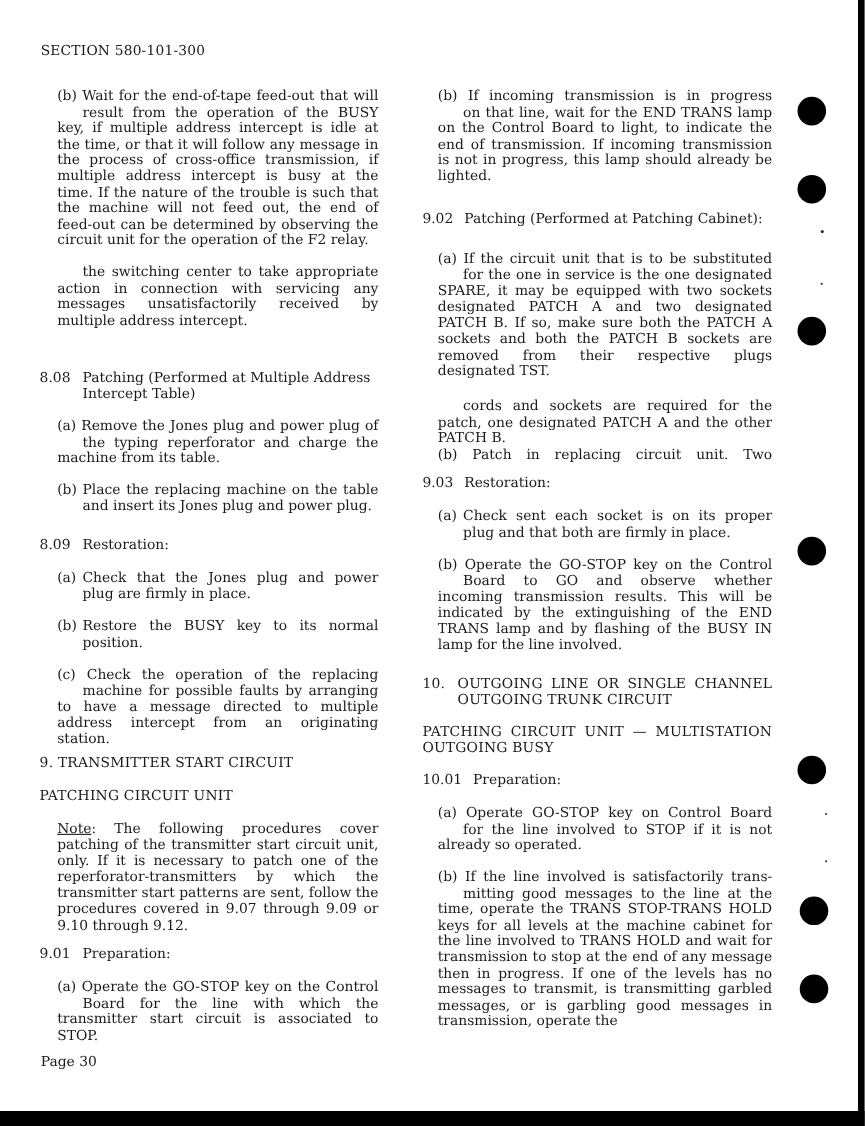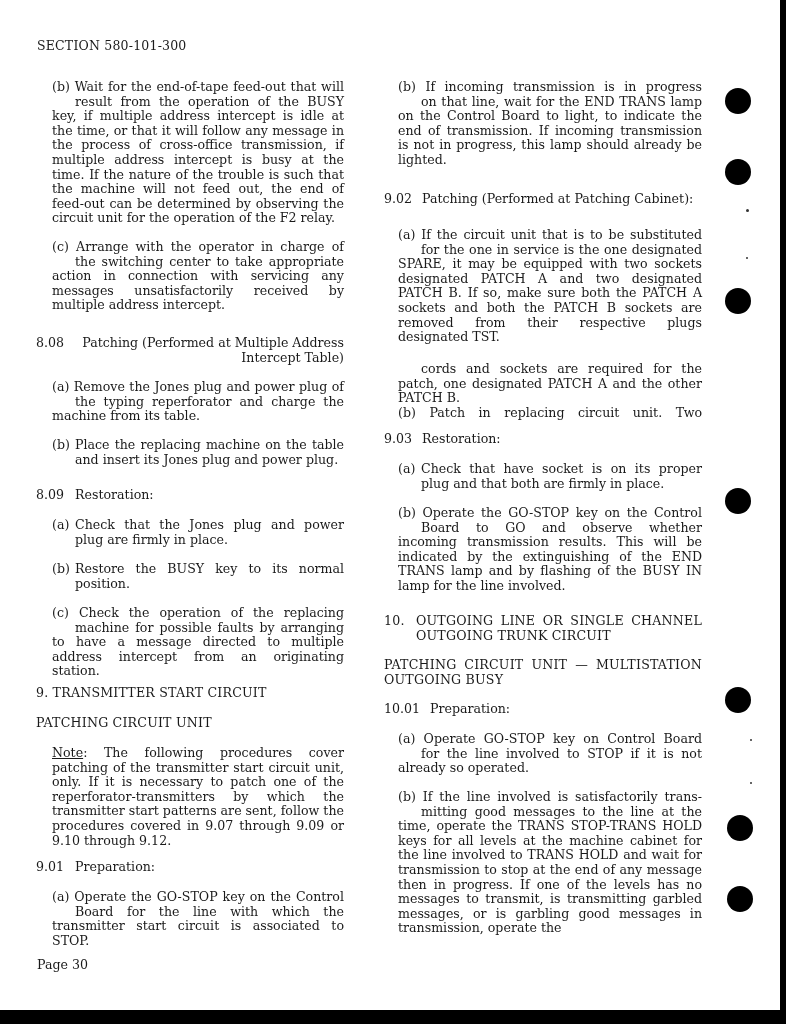--- a/index.html
+++ b/index.html
@@ -27,27 +27,26 @@
 <div class="page">
   <div class="hdr">SECTION 580-101-300</div>
 
   <div class="col left">
     <div class="blk" style="top:0;width:292px">
       <div style="text-align:justify;text-align-last:justify"><span>(b)</span> <span>Wait for the end-of-tape feed-out that will</span></div>
       <div style="text-indent:23px">result from the operation of the BUSY key, if multiple address intercept is idle at the time, or that it will follow any message in the process of cross-office transmission, if multiple address intercept is busy at the time. If the nature of the trouble is such that the machine will not feed out, the end of feed-out can be determined by observing the circuit unit for the operation of the F2 relay.</div>
     </div>
 
     <div class="blk" style="top:160px;width:292px">
-      <div style="text-align-last:justify"><span>(c)</span> <span>Arrange with the operator in charge of</span></div>
       <div style="text-indent:23px">the switching center to take appropriate action in connection with servicing any messages unsatisfactorily received by multiple address intercept.</div>
     </div>
 
     <div class="blk" style="top:256px;left:-16px;width:308px">
       <span class="num">8.08</span>
-      <div style="padding-left:39px;text-align:right">Patching (Performed at Multiple Address Intercept Table)</div>
+      <div style="padding-left:39px;text-align:left">Patching (Performed at Multiple Address Intercept Table)</div>
     </div>
 
     <div class="blk" style="top:300px;width:292px">
       <div style="text-align-last:justify"><span>(a)</span> <span>Remove the Jones plug and power plug of</span></div>
       <div style="text-indent:23px">the typing reperforator and charge the machine from its table.</div>
     </div>
 
     <div class="blk hang" style="top:358px;width:292px;padding-left:23px;width:269px">
       <span style="display:inline-block;width:23px;text-indent:0">(b)</span><span>Place the replacing machine on the table and insert its Jones plug and power plug.</span>
     </div>
@@ -108,21 +107,21 @@
       <div style="text-indent:23px">cords and sockets are required for the patch, one designated PATCH A and the other PATCH B.</div>
       <div style="text-align-last:justify"><span>(b)</span> <span>Patch in replacing circuit unit. Two</span></div>
     </div>
 
     <div class="blk" style="top:352px;left:0;width:318px">
       <span class="num">9.03</span>
       <div style="padding-left:38px">Restoration:</div>
     </div>
 
     <div class="blk hang" style="top:382px;left:14px;padding-left:23px;width:281px">
-      <span style="display:inline-block;width:23px;text-indent:0">(a)</span><span>Check that have socket is on its proper plug and that both are firmly in place.</span>
+      <span style="display:inline-block;width:23px;text-indent:0">(a)</span><span>Check sent each socket is on its proper plug and that both are firmly in place.</span>
     </div>
 
     <div class="blk" style="top:426px;left:14px;width:304px">
       <div style="text-align-last:justify"><span>(b)</span> <span>Operate the GO-STOP key on the Control</span></div>
       <div style="text-indent:23px">Board to GO and observe whether incoming transmission results. This will be indicated by the extinguishing of the END TRANS lamp and by flashing of the BUSY IN lamp for the line involved.</div>
     </div>
 
     <div class="blk caps" style="top:534px;left:0;width:318px">
       <span class="num">10.</span>
       <div style="padding-left:32px">OUTGOING LINE OR SINGLE CHANNEL OUTGOING TRUNK CIRCUIT</div>

